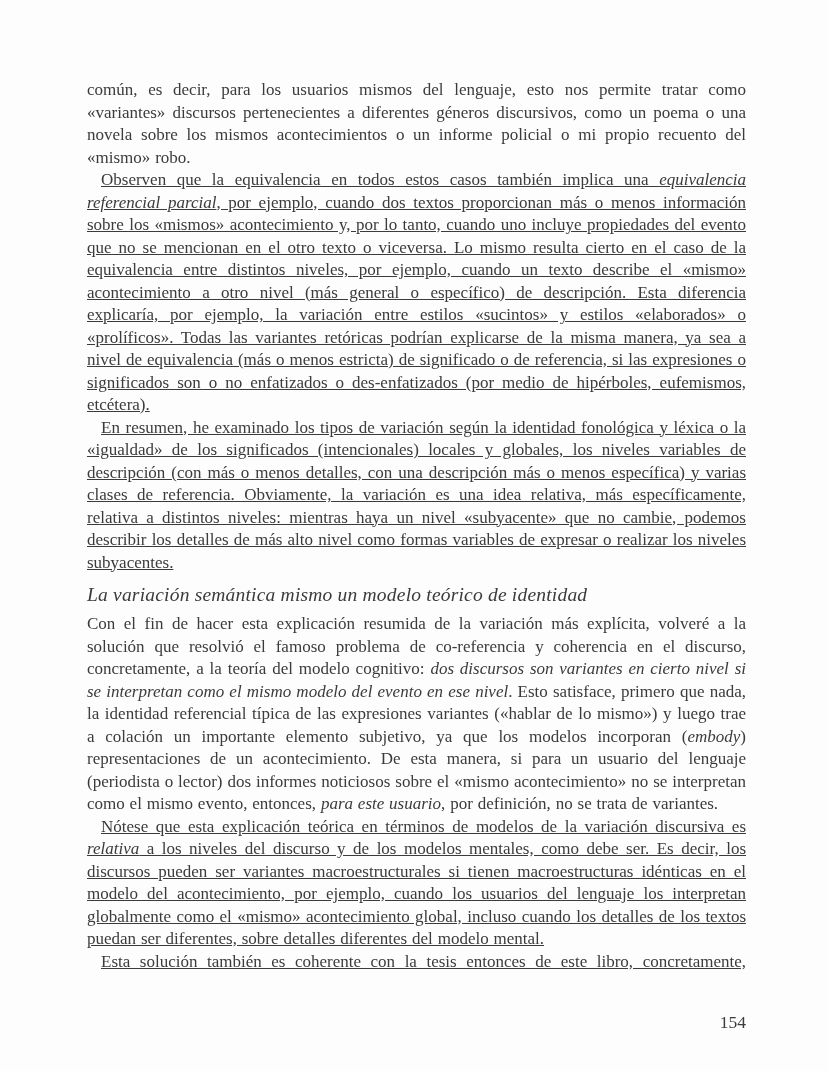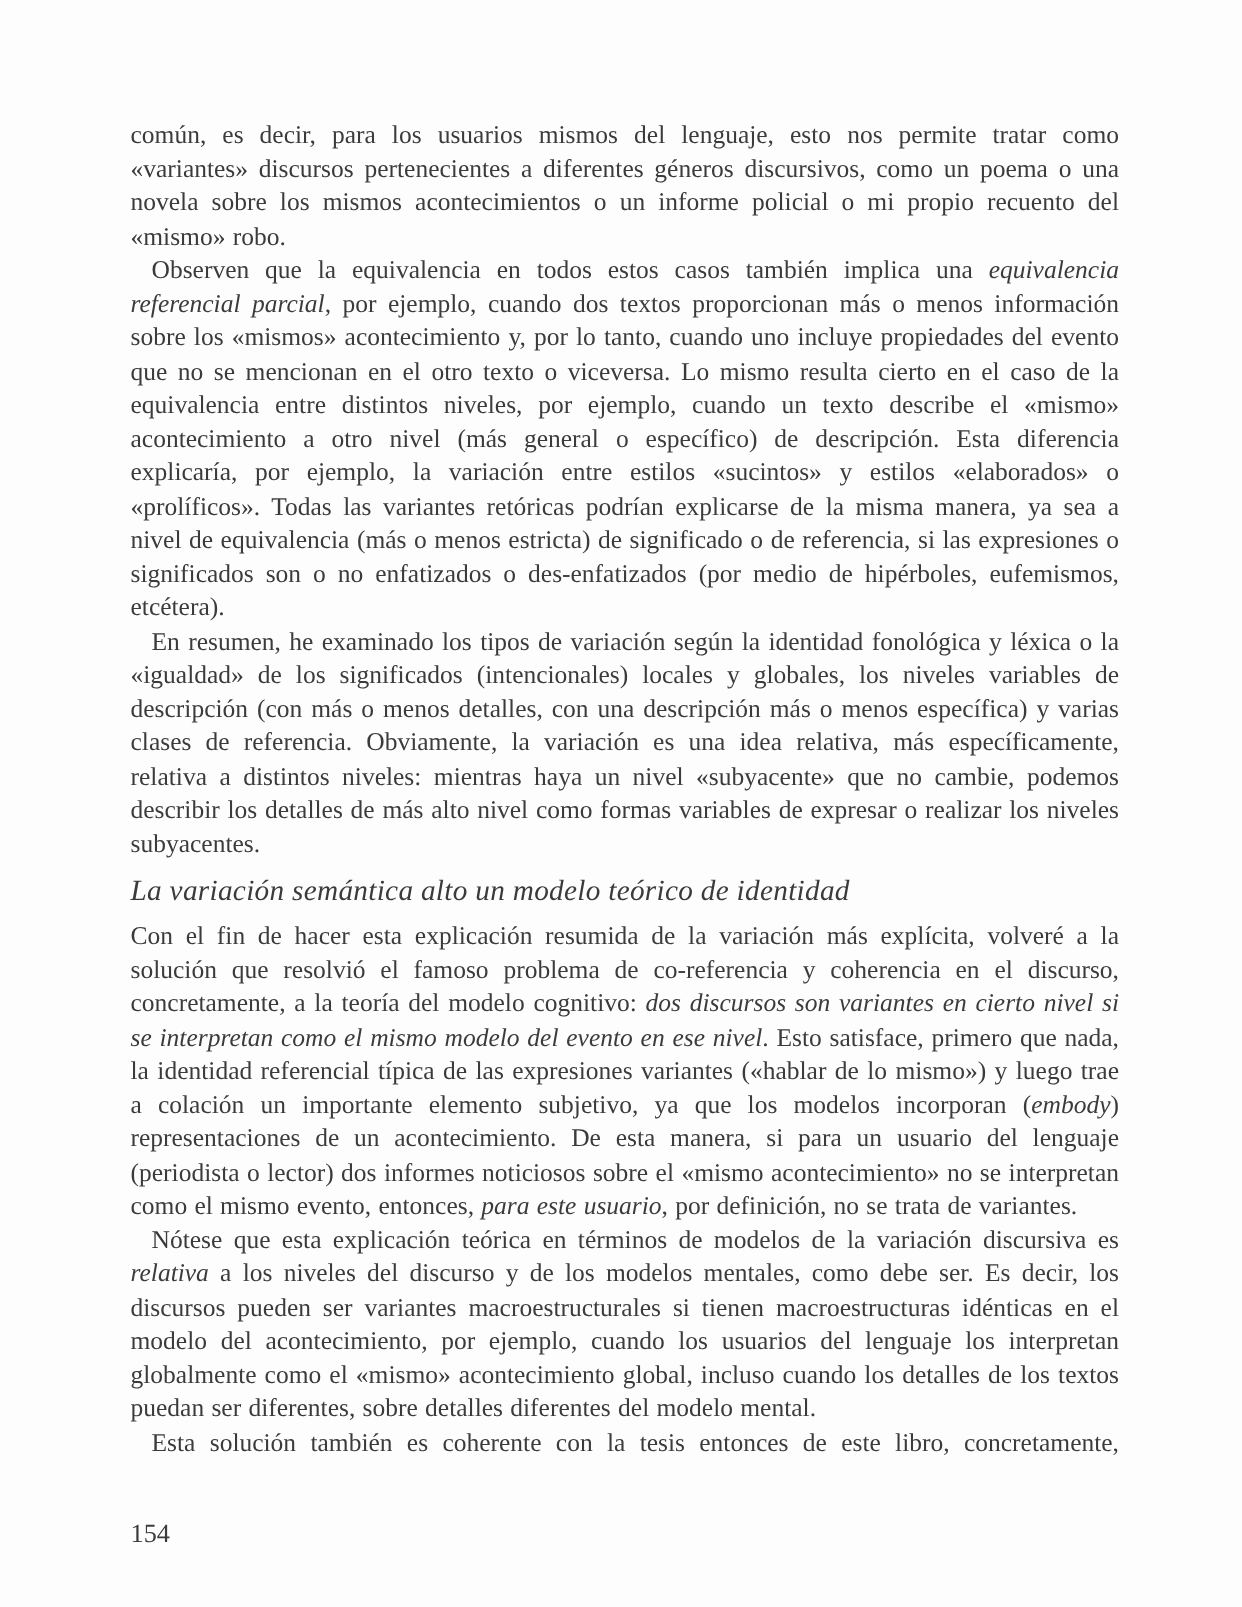--- a/index.html
+++ b/index.html
@@ -16,52 +16,52 @@
     inset: 0;
     padding: 79px 82px 0 87px;
   }
   .para {
     font-size: 17px;
     line-height: 22.5px;
     text-align: justify;
     word-spacing: 0.6px;
   }
   .para em { font-style: italic; }
-  .indent { text-indent: 14px; }
+  .indent { text-indent: 14px; text-decoration: underline; }
   .force-justify { text-align-last: justify; }
   .section-heading {
     font-size: 19.5px;
     font-weight: normal;
     font-style: italic;
     line-height: 28px;
     margin: 7px 0 4px 0;
     letter-spacing: 0.2px;
   }
   .page-number {
     position: absolute;
     top: 1011px;
     left: 87px;
     width: 659px;
-    text-align: left;
+    text-align: right;
     font-size: 17.5px;
     line-height: 22px;
   }
 </style>
 </head>
 <body style="background: rgb(253, 253, 253); color: rgb(59, 59, 59);">
 
 <div class="page">
 
   <div class="text-block">
     <p class="para"><span>común, es decir, para los usuarios mismos del lenguaje, esto nos permite tratar como «variantes» discursos pertenecientes a diferentes géneros discursivos, como un poema o una novela sobre los mismos acontecimientos o un informe policial o mi propio recuento del «mismo» robo.</span></p>
     <p class="para indent"><span>Observen que la equivalencia en todos estos casos también implica una </span><em>equivalencia referencial parcial</em><span>, por ejemplo, cuando dos textos proporcionan más o menos información sobre los «mismos» acontecimiento y, por lo tanto, cuando uno incluye propiedades del evento que no se mencionan en el otro texto o viceversa. Lo mismo resulta cierto en el caso de la equivalencia entre distintos niveles, por ejemplo, cuando un texto describe el «mismo» acontecimiento a otro nivel (más general o específico) de descripción. Esta diferencia explicaría, por ejemplo, la variación entre estilos «sucintos» y estilos «elaborados» o «prolíficos». Todas las variantes retóricas podrían explicarse de la misma manera, ya sea a nivel de equivalencia (más o menos estricta) de significado o de referencia, si las expresiones o significados son o no enfatizados o des-enfatizados (por medio de hipérboles, eufemismos, etcétera).</span></p>
     <p class="para indent"><span>En resumen, he examinado los tipos de variación según la identidad fonológica y léxica o la «igualdad» de los significados (intencionales) locales y globales, los niveles variables de descripción (con más o menos detalles, con una descripción más o menos específica) y varias clases de referencia. Obviamente, la variación es una idea relativa, más específicamente, relativa a distintos niveles: mientras haya un nivel «subyacente» que no cambie, podemos describir los detalles de más alto nivel como formas variables de expresar o realizar los niveles subyacentes.</span></p>
   </div>
 
-  <h2 class="section-heading">La variación semántica alto un modelo teórico de identidad</h2>
+  <h2 class="section-heading">La variación semántica mismo un modelo teórico de identidad</h2>
 
   <div class="text-block">
     <p class="para"><span>Con el fin de hacer esta explicación resumida de la variación más explícita, volveré a la solución que resolvió el famoso problema de co-referencia y coherencia en el discurso, concretamente, a la teoría del modelo cognitivo: </span><em>dos discursos son variantes en cierto nivel si se interpretan como el mismo modelo del evento en ese nivel</em><span>. Esto satisface, primero que nada, la identidad referencial típica de las expresiones variantes («hablar de lo mismo») y luego trae a colación un importante elemento subjetivo, ya que los modelos incorporan (</span><em>embody</em><span>) representaciones de un acontecimiento. De esta manera, si para un usuario del lenguaje (periodista o lector) dos informes noticiosos sobre el «mismo acontecimiento» no se interpretan como el mismo evento, entonces, </span><em>para este usuario</em><span>, por definición, no se trata de variantes.</span></p>
     <p class="para indent"><span>Nótese que esta explicación teórica en términos de modelos de la variación discursiva es </span><em>relativa</em><span> a los niveles del discurso y de los modelos mentales, como debe ser. Es decir, los discursos pueden ser variantes macroestructurales si tienen macroestructuras idénticas en el modelo del acontecimiento, por ejemplo, cuando los usuarios del lenguaje los interpretan globalmente como el «mismo» acontecimiento global, incluso cuando los detalles de los textos puedan ser diferentes, sobre detalles diferentes del modelo mental.</span></p>
     <p class="para indent force-justify"><span>Esta solución también es coherente con la tesis entonces de este libro, concretamente,</span></p>
   </div>
 
   <div class="page-number">154</div>
 
 </div>

